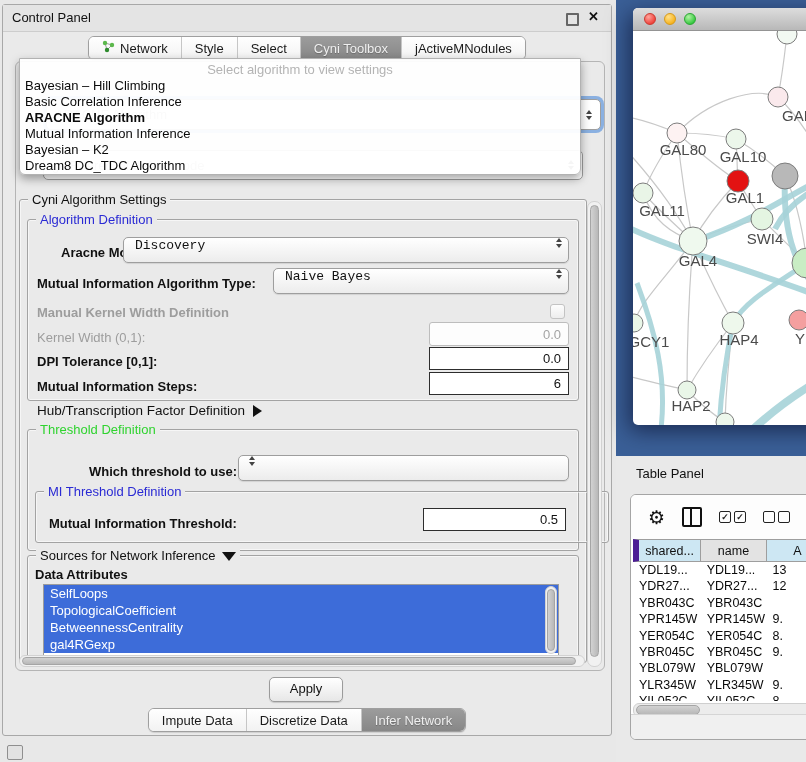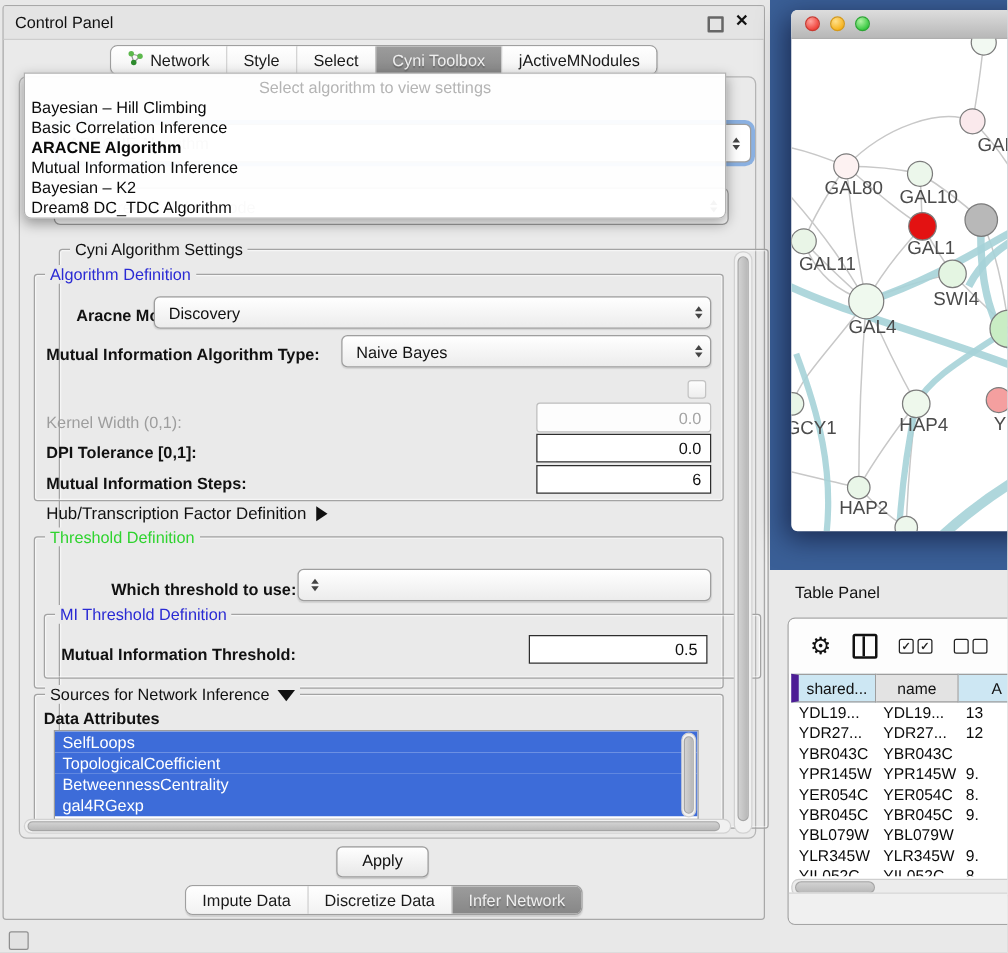--- a/index.html
+++ b/index.html
@@ -24,23 +24,23 @@
   
   .scrollpane{position:absolute;left:12px;top:56px;width:590px;height:610px;border:1px solid #b5b5b5;
               border-radius:6px;box-sizing:border-box;}
   .grp{position:absolute;border:1px solid #a3a3a3;border-radius:3px;box-shadow:inset 0 0 0 1px rgba(255,255,255,.55);}
   .glabel{position:absolute;top:-8px;left:8px;background:#eaeaea;padding:0 4px;font-size:13px;line-height:15px;color:#111;}
   .glabel.blue{color:#2a2ad4;}
   .glabel.green{color:#2fd32f;}
   .lbl{position:absolute;font-size:13px;color:#111;white-space:nowrap;}
   .lbl.b{font-weight:bold;}
   .lbl.dis{color:#9d9d9d;}
-  .combo{position:absolute;display:flex;align-items:center;background:linear-gradient(#ffffff,#ececec);
+  .combo{position:absolute;display:flex;align-items:flex-start;background:linear-gradient(#ffffff,#ececec);
          border:1px solid #9e9e9e;border-radius:5px;font-size:13px;color:#111;padding:0 6px;
-         box-shadow:0 1px 1px rgba(0,0,0,.10);box-sizing:border-box;}
+         box-shadow:0 1px 1px rgba(0,0,0,.10);box-sizing:border-box;font-family:Liberation Mono, monospace;}
   .combo .ctext{flex:1;padding-left:5px;}
   .spin{display:flex;flex-direction:column;align-items:center;gap:2px;margin-left:4px;}
   .spin b{width:0;height:0;border-left:3px solid transparent;border-right:3px solid transparent;}
   .spin .up{border-bottom:4px solid #444;}
   .spin .dn{border-top:4px solid #444;}
   .field{position:absolute;background:#fff;border:1px solid #2d2d2d;font-size:13px;color:#111;
          display:flex;align-items:center;justify-content:flex-end;padding:0 7px;box-sizing:border-box;}
   .field.dis{border:1px solid #bdbdbd;color:#a4a4a4;background:#fdfdfd;border-radius:3px;}
   .cb{position:absolute;width:13px;height:13px;border:1px solid #c3c3c3;border-radius:3px;
       background:linear-gradient(#fdfdfd,#ededed);}
@@ -160,21 +160,21 @@
       <div id="popup-items">
           <div class="pop-item">Bayesian – Hill Climbing</div>
           <div class="pop-item">Basic Correlation Inference</div>
           <div class="pop-item bold">ARACNE Algorithm</div>
           <div class="pop-item">Mutual Information Inference</div>
           <div class="pop-item">Bayesian – K2</div>
           <div class="pop-item">Dream8 DC_TDC Algorithm</div>
         </div>
     </div>
 
-    <div class="grp" style="left:16px;top:194px;width:566px;height:462px;margin-left:28px;">
+    <div class="grp" style="left:16px;top:194px;width:566px;height:462px;">
       <span class="glabel">Cyni Algorithm Settings</span>
     </div>
 
     <div class="grp" style="left:24px;top:214px;width:550px;height:180px;">
       <span class="glabel blue">Algorithm Definition</span>
     </div>
     <span class="lbl b" style="left:34px;top:240px;margin-left:24px;">Aracne Mode:</span>
     <div class="combo" style="left:120px;top:232px;width:446px;height:26px;">
       <span class="ctext">Discovery</span>
       <span class="spin">
@@ -183,20 +183,21 @@
         </span>
     </div>
     <span class="lbl b" style="left:34px;top:271px;">Mutual Information Algorithm Type:</span>
     <div class="combo" style="left:270px;top:263px;width:296px;height:26px;">
       <span class="ctext">Naive Bayes</span>
       <span class="spin">
           <b class="up"></b>
           <b class="dn"></b>
         </span>
     </div>
+    <span class="lbl b dis" style="left:34px;top:300px;">Manual Kernel Width Definition</span>
     <span class="cb" style="left:547px;top:299px;"></span>
     <span class="lbl dis" style="left:34px;top:325px;">Kernel Width (0,1):</span>
     <div class="field dis" style="left:426px;top:317px;width:140px;height:24px;">
       <span>0.0</span>
     </div>
     <span class="lbl b" style="left:34px;top:349px;">DPI Tolerance [0,1]:</span>
     <div class="field" style="left:426px;top:342px;width:140px;height:23px;">
       <span>0.0</span>
     </div>
     <span class="lbl b" style="left:34px;top:374px;">Mutual Information Steps:</span>

